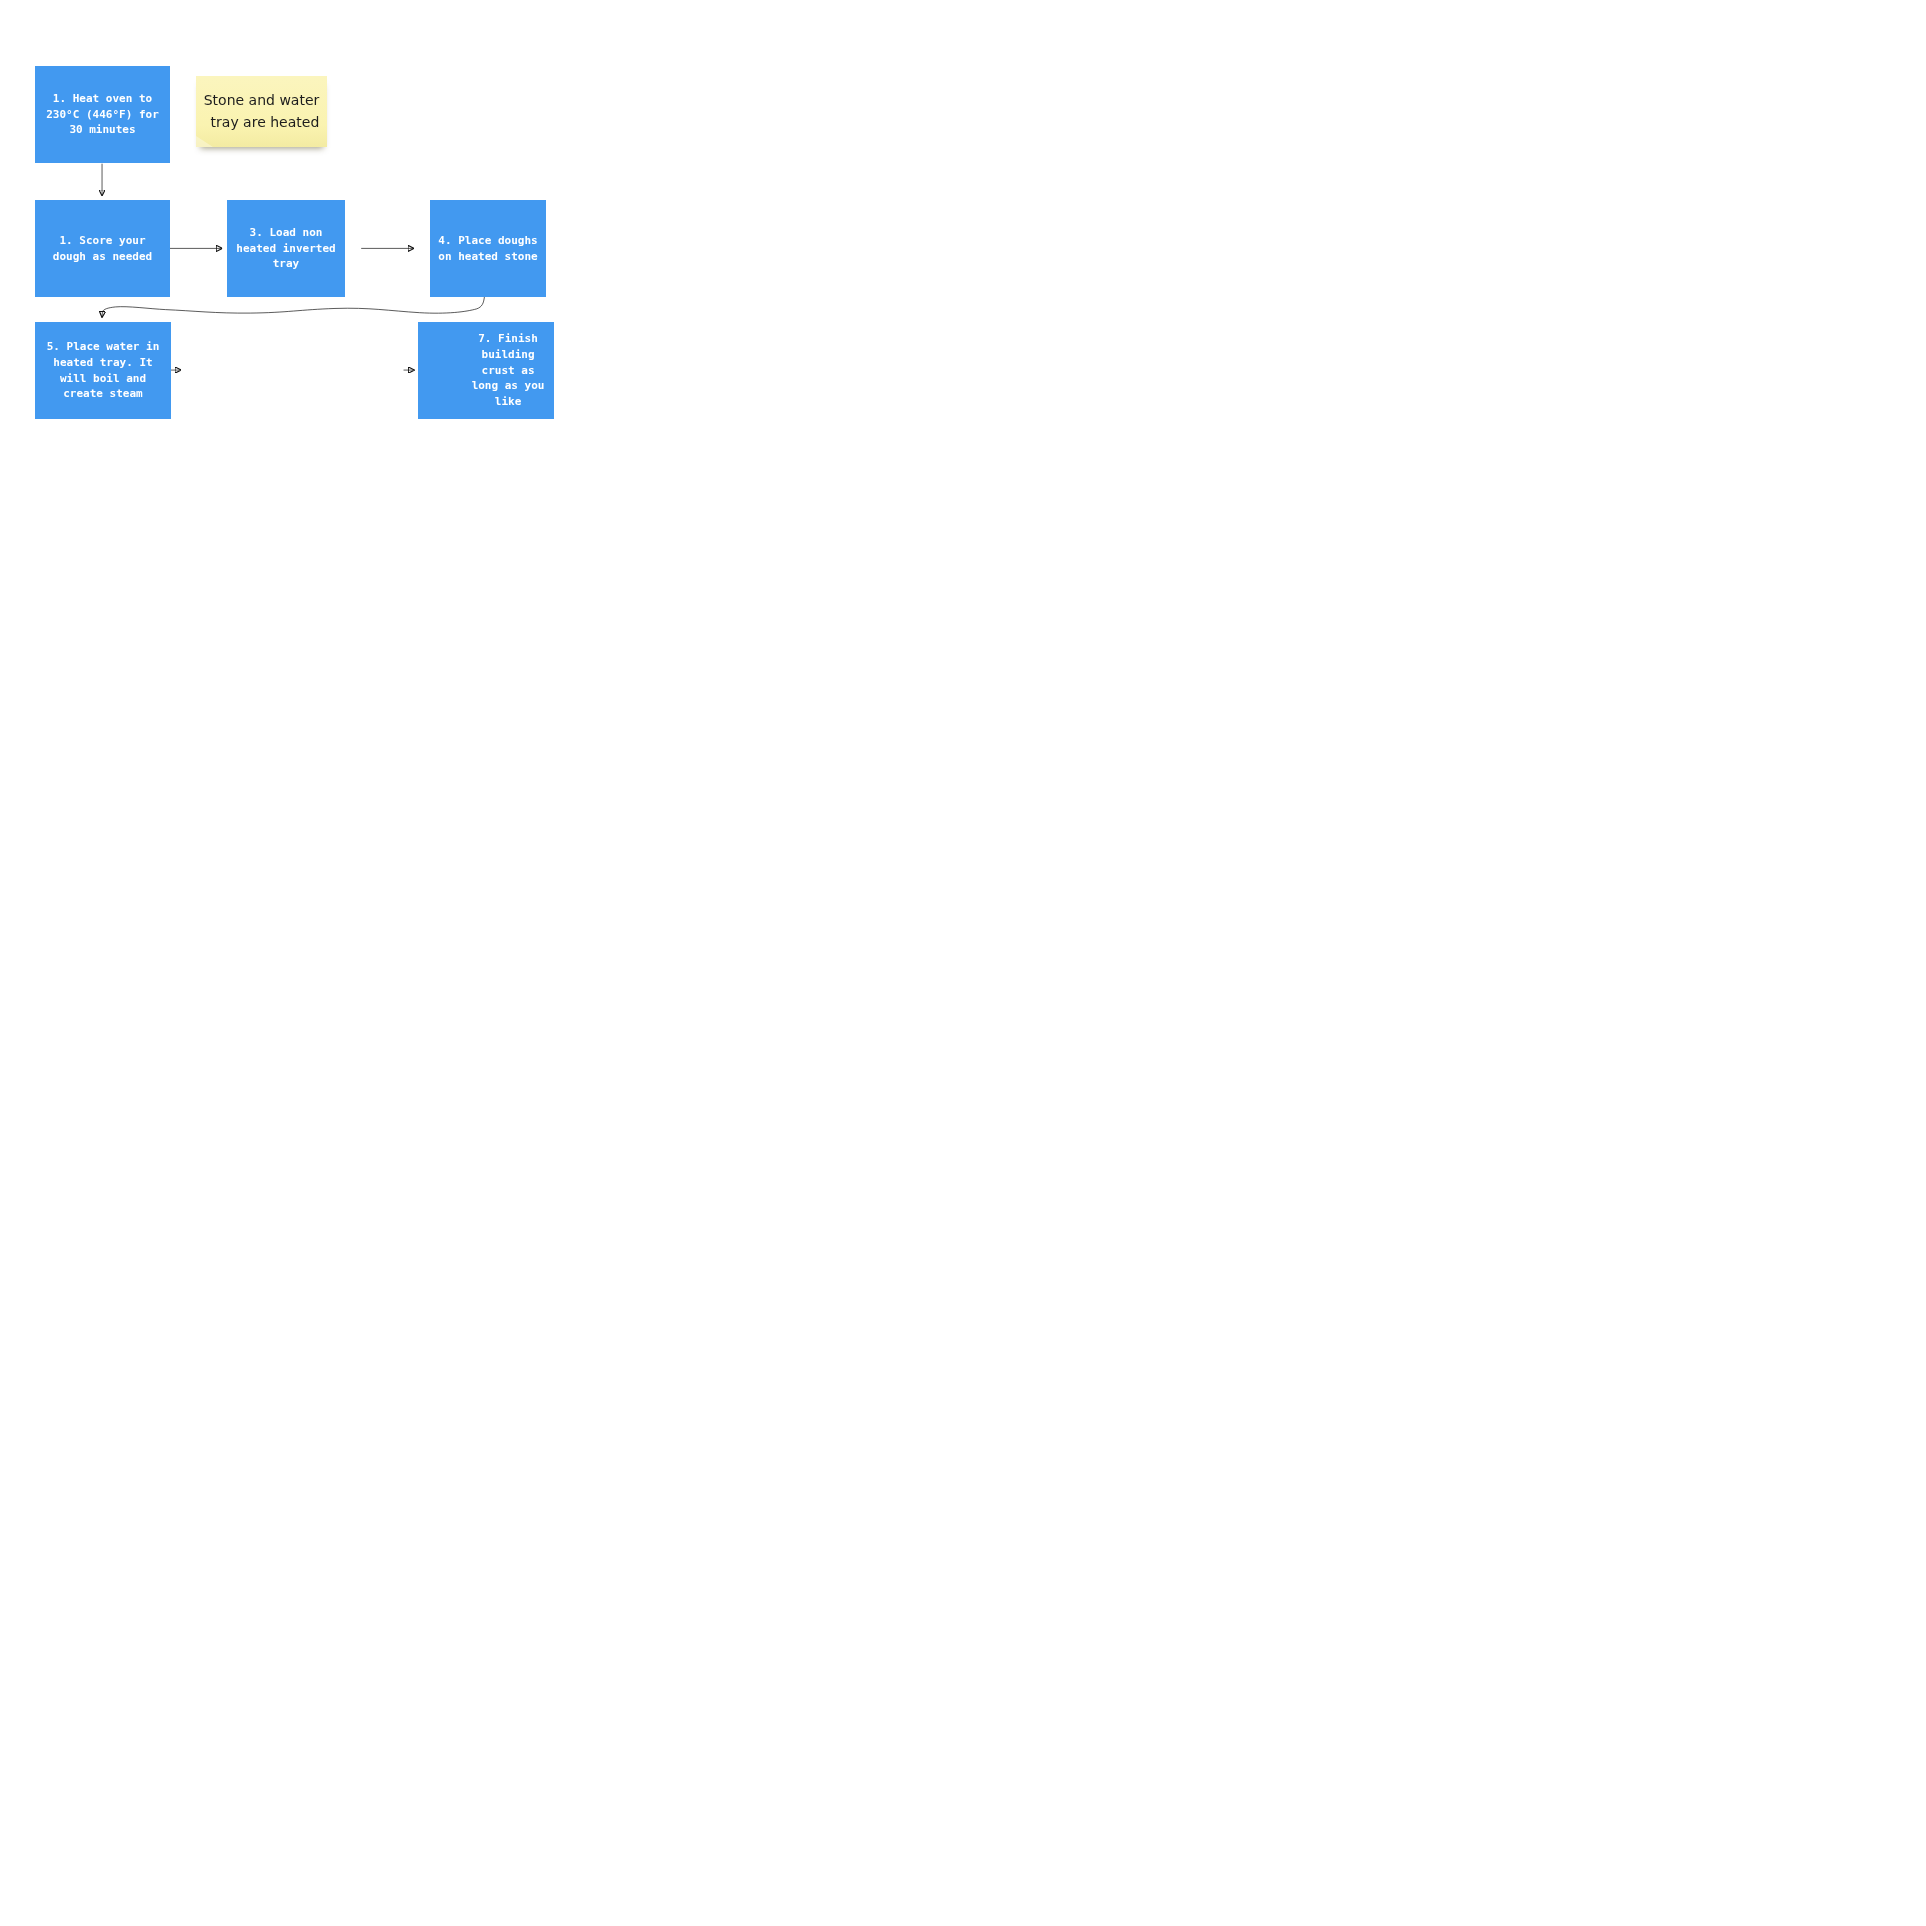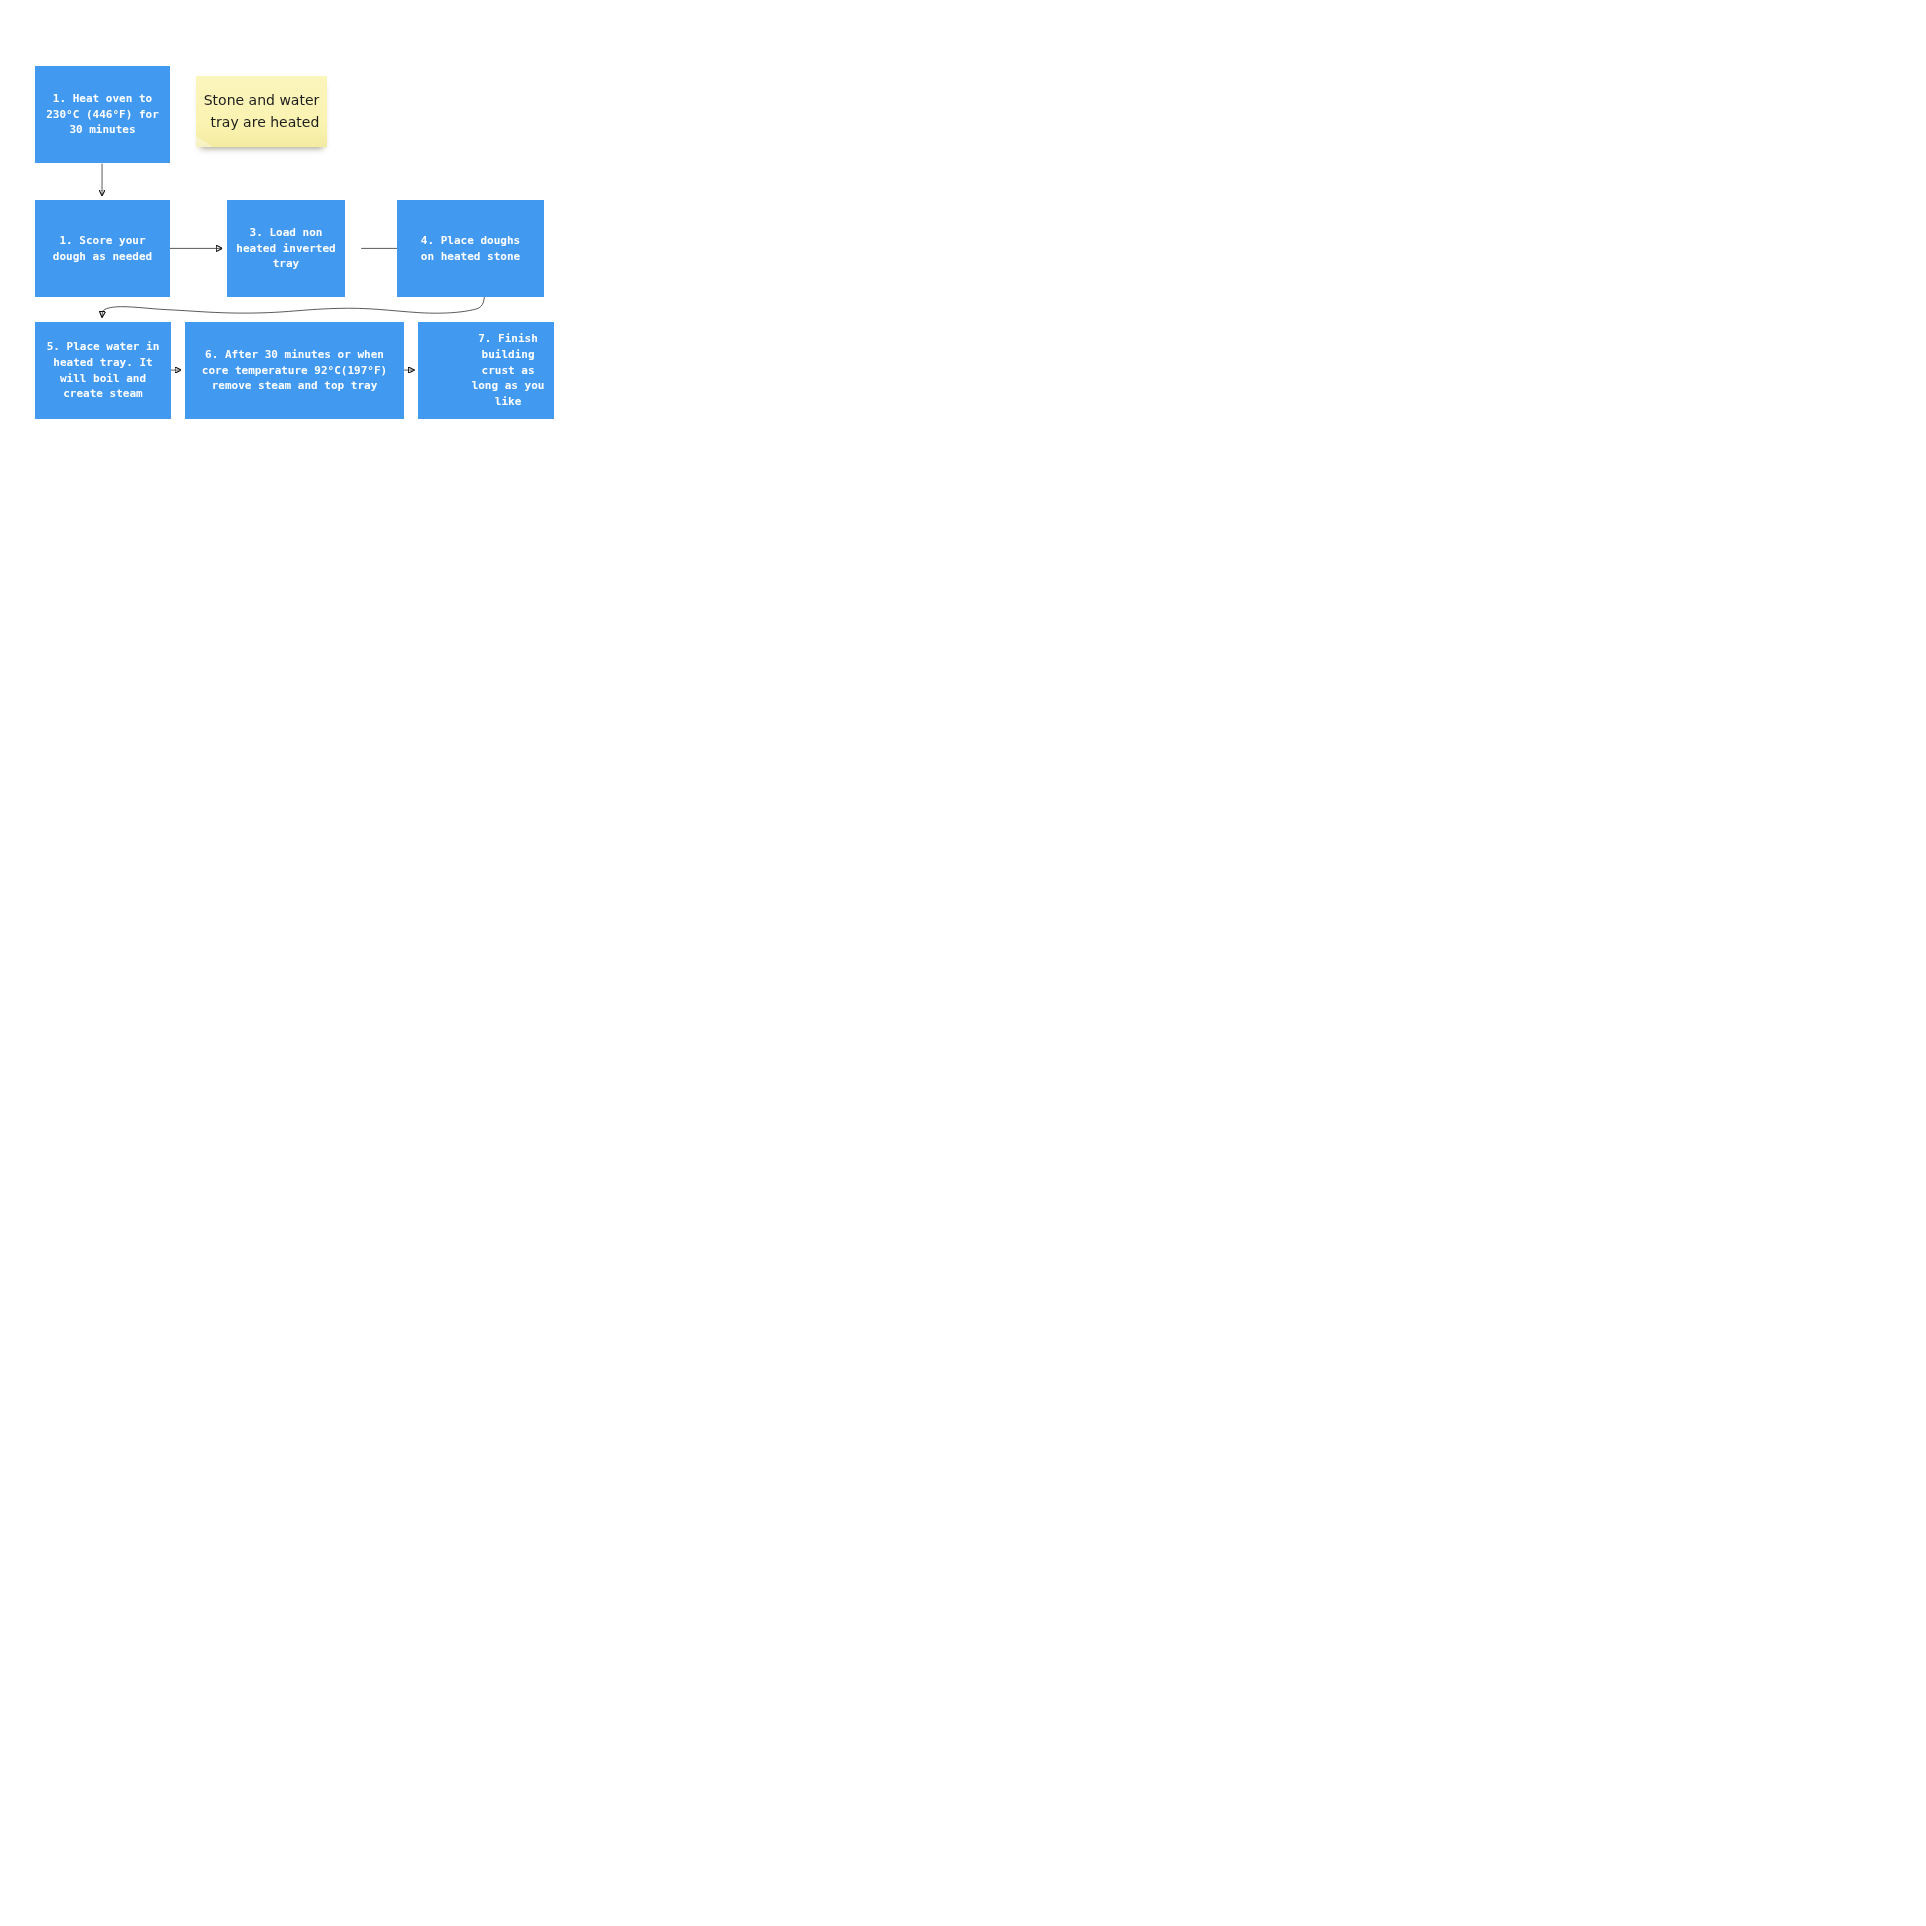--- a/index.html
+++ b/index.html
@@ -45,21 +45,21 @@
     padding: 3.1px 3.9px;
   }
   .node .node-label,
   .sticky .sticky-label {
     white-space: pre-line;
   }
   
   .n1 { left: 35px;  top: 66px; width: 135px; height: 97px; }
   .n2 { left: 35px;  top: 200px; width: 135px; height: 97px; }
   .n3 { left: 227px; top: 200px; width: 118px; height: 97px; }
-  .n4 { left: 397px;top: 200px; width: 147px; height: 97px; }
+  .n4 { left: 430px;top: 200px; width: 116px; height: 97px; }
   .n5 { left: 35px;  top: 322px; width: 136px; height: 97px; }
   .n6 { left: 185px; top: 322px; width: 219px; height: 97px; }
   .n7 { left: 418px;top: 322px; width: 136px; height: 97px; padding-left: 48px; }
 
   .sticky {
     position: absolute;
     left: 196px; top: 76px;
     width: 131px; height: 71px;
     background: linear-gradient(180deg, #FBF5BE 0%, var(--note-fill, #FAF3B0) 70%, #F3EBA2 100%);
     color: var(--note-text, #1d1d1d);
@@ -136,25 +136,20 @@
 on heated stone</span>
   </div>
 
   <div class="node n5">
     <span class="node-label">5. Place water in
 heated tray. It
 will boil and
 create steam</span>
   </div>
 
-  <div class="node n6">
-    <span class="node-label">6. After 30 minutes or when
-core temperature 92°C(197°F)
-remove steam and top tray</span>
-  </div>
 
   <div class="node n7">
     <span class="node-label">7. Finish
 building crust as
 long as you like</span>
   </div>
 
 </div>
 
 

